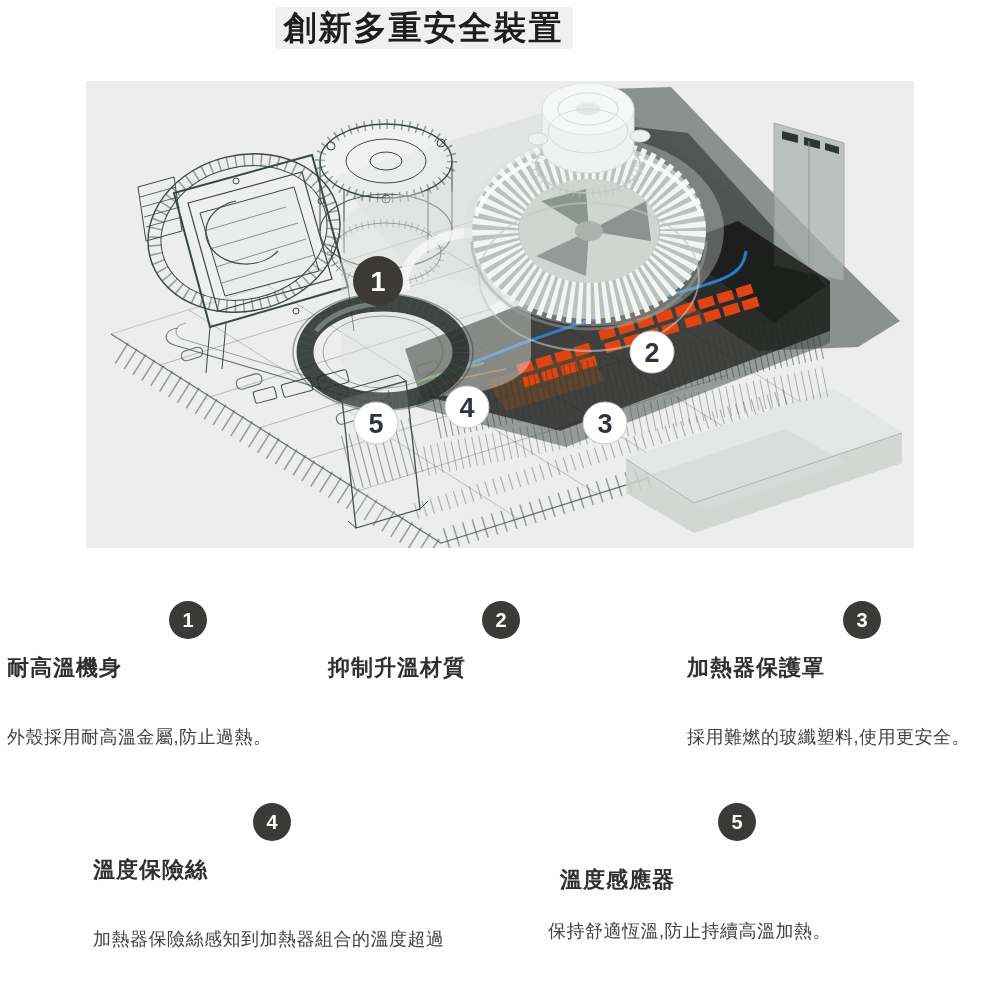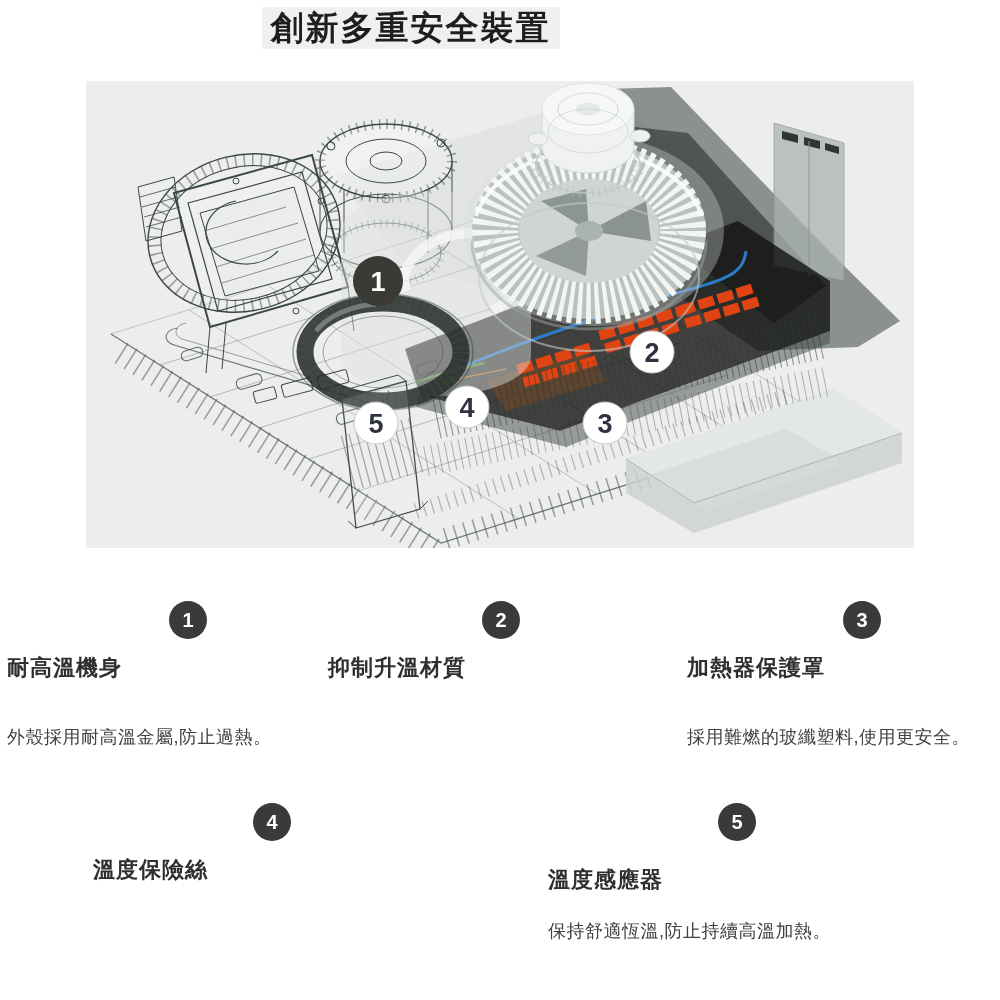--- a/index.html
+++ b/index.html
@@ -2,21 +2,21 @@
 <html><head>
 <meta charset="utf-8">
 <style>
   html,body{margin:0;padding:0;}
   body{
     width:1000px;height:1000px;position:relative;background:#ffffff;
     font-family:"Liberation Sans","DejaVu Sans",sans-serif;
     overflow:hidden;
   }
   
-  .title-row{position:absolute;top:7px;left:3px;width:815px;text-align:center;}
+  .title-row{position:absolute;top:7px;left:16px;width:815px;text-align:center;}
   .page-title{
     display:inline-block;background:#f0f0f0;padding:3px 9px;
     font-size:33px;font-weight:bold;color:#1e1e1e;letter-spacing:2px;line-height:1.1;
   }
   
   .illustration{position:absolute;left:86px;top:81px;width:828px;height:467px;}
   .illustration svg{display:block;}
   
   .feature{position:absolute;}
   .badge{
@@ -30,21 +30,21 @@
   }
   .f-body{position:absolute;top:122px;left:0;}
   .f-line{
     font-size:18px;color:#414141;letter-spacing:0.5px;line-height:29px;white-space:nowrap;
   }
   .sec1{left:7px;top:601px;width:318px;}   .sec1 .badge{left:162px;}
   .sec2{left:328px;top:601px;width:340px;} .sec2 .badge{left:154px;}
   .sec3{left:687px;top:601px;width:312px;} .sec3 .badge{left:156px;}
   .sec4{left:93px;top:803px;width:370px;}  .sec4 .badge{left:160px;}
   .sec5{left:548px;top:803px;width:410px;} .sec5 .badge{left:170px;}
-  .sec5 .f-title{top:62px;} .sec5 .f-body{top:114px;}
+  .sec5 .f-title{top:62px;margin-left:12px;} .sec5 .f-body{top:114px;}
 </style>
 </head>
 <body>
 
 <div class="title-row">
   <span class="page-title">創新多重安全裝置</span>
 </div>
 
 <div class="illustration">
 <svg width="828" height="467" viewBox="0 0 828 467">
@@ -267,20 +267,21 @@
   <div class="f-title">加熱器保護罩</div>
   <div class="f-body">
     <div class="f-line">採用難燃的玻纖塑料,使用更安全。</div>
   </div>
 </div>
 
 <div class="feature sec4">
   <div class="badge">4</div>
   <div class="f-title">溫度保險絲</div>
   <div class="f-body">
+    <div class="f-line">加熱器保險絲感知到加熱器組合的溫度超過</div>
   </div>
 </div>
 
 <div class="feature sec5">
   <div class="badge">5</div>
   <div class="f-title">溫度感應器</div>
   <div class="f-body">
     <div class="f-line">保持舒適恆溫,防止持續高溫加熱。</div>
   </div>
 </div>

